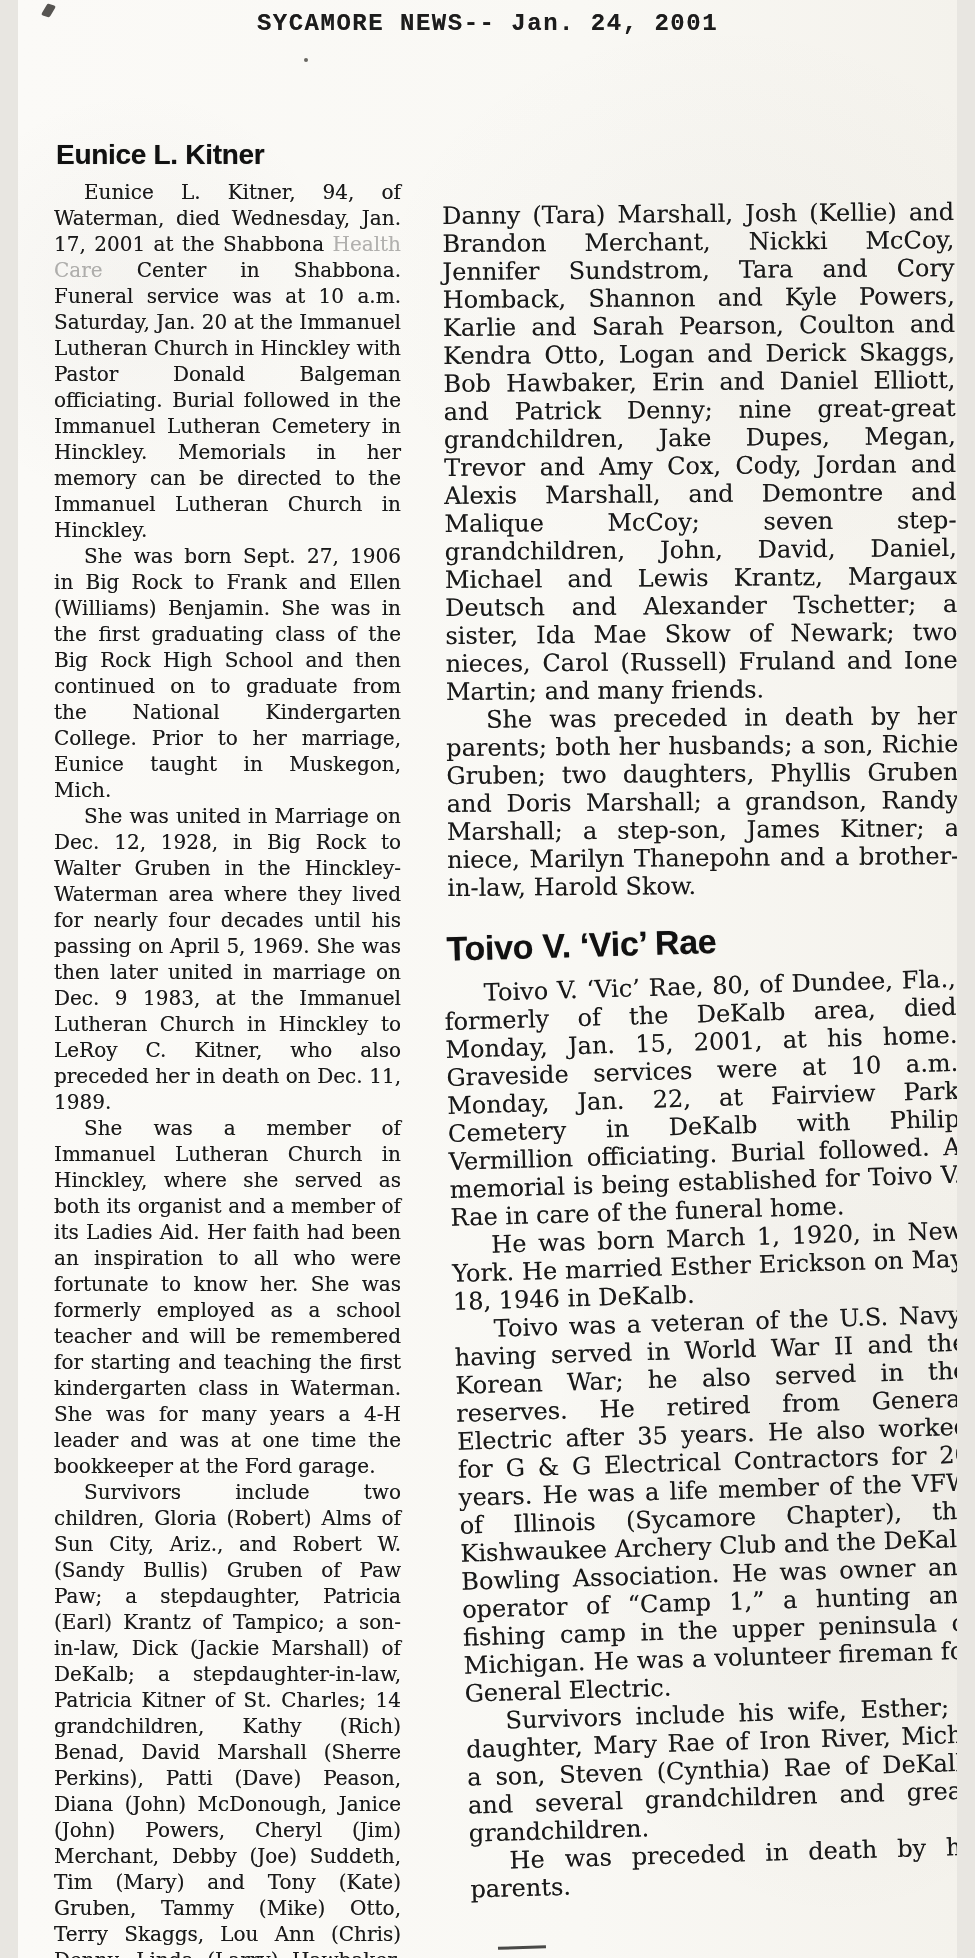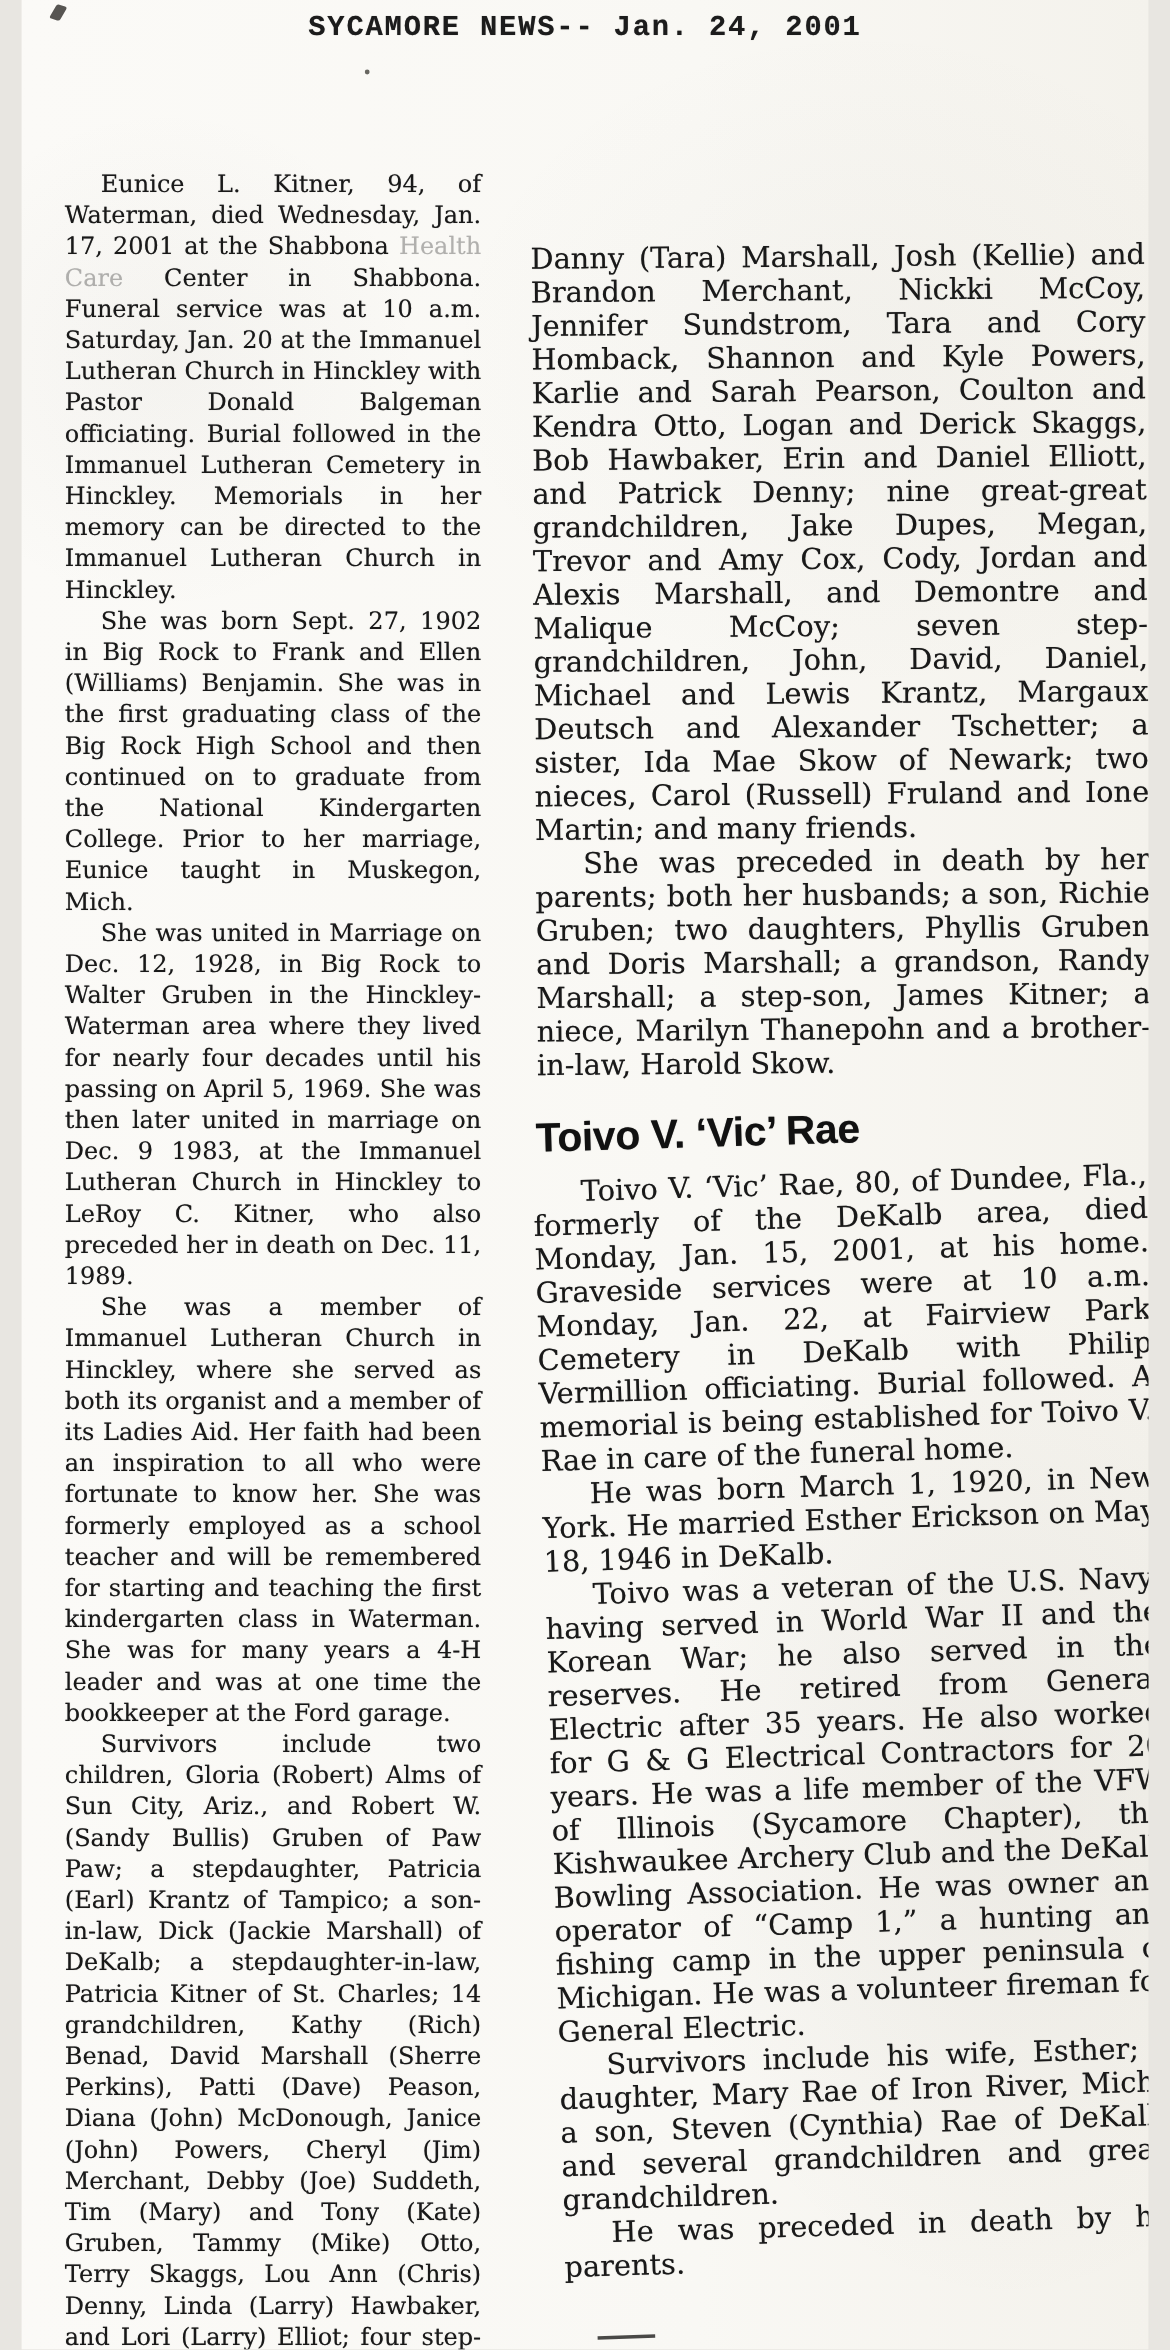--- a/index.html
+++ b/index.html
@@ -76,22 +76,23 @@
 <div class="page">
 
   <div class="masthead">
     <span>SYCAMORE NEWS-- Jan. 24, 2001</span>
   </div>
 
   <div class="corner-mark"></div>
   <div class="header-dot"></div>
 
   <div class="col col-left">
+    <h2 class="obit-title">Eunice L. Kitner</h2>
     <p class="body-text indent"><span>Eunice L. Kitner, 94, of Waterman, died Wednesday, Jan. 17, 2001 at the Shabbona </span><span class="faded">Health Care</span><span> Center in Shabbona. Funeral service was at 10 a.m. Saturday, Jan. 20 at the Immanuel Lutheran Church in Hinckley with Pastor Donald Balgeman officiating. Burial followed in the Immanuel Lutheran Cemetery in Hinckley. Memorials in her memory can be directed to the Immanuel Lutheran Church in Hinckley.</span></p>
-    <p class="body-text indent">She was born Sept. 27, 1902 in Big Rock to Frank and Ellen (Williams) Benjamin. She was in the first graduating class of the Big Rock High School and then continued on to graduate from the National Kindergarten College. Prior to her marriage, Eunice taught in Muskegon, Mich.</p>
+    <p class="body-text indent">She was born Sept. 27, 1906 in Big Rock to Frank and Ellen (Williams) Benjamin. She was in the first graduating class of the Big Rock High School and then continued on to graduate from the National Kindergarten College. Prior to her marriage, Eunice taught in Muskegon, Mich.</p>
     <p class="body-text indent">She was united in Marriage on Dec. 12, 1928, in Big Rock to Walter Gruben in the Hinckley-Waterman area where they lived for nearly four decades until his passing on April 5, 1969. She was then later united in marriage on Dec. 9 1983, at the Immanuel Lutheran Church in Hinckley to LeRoy C. Kitner, who also preceded her in death on Dec. 11, 1989.</p>
     <p class="body-text indent">She was a member of Immanuel Lutheran Church in Hinckley, where she served as both its organist and a member of its Ladies Aid. Her faith had been an inspiration to all who were fortunate to know her. She was formerly employed as a school teacher and will be remembered for starting and teaching the first kindergarten class in Waterman. She was for many years a 4-H leader and was at one time the bookkeeper at the Ford garage.</p>
     <p class="body-text indent">Survivors include two children, Gloria (Robert) Alms of Sun City, Ariz., and Robert W. (Sandy Bullis) Gruben of Paw Paw; a stepdaughter, Patricia (Earl) Krantz of Tampico; a son-in-law, Dick (Jackie Marshall) of DeKalb; a stepdaughter-in-law, Patricia Kitner of St. Charles; 14 grandchildren, Kathy (Rich) Benad, David Marshall (Sherre Perkins), Patti (Dave) Peason, Diana (John) McDonough, Janice (John) Powers, Cheryl (Jim) Merchant, Debby (Joe) Suddeth, Tim (Mary) and Tony (Kate) Gruben, Tammy (Mike) Otto, Terry Skaggs, Lou Ann (Chris) Denny, Linda (Larry) Hawbaker, and Lori (Larry) Elliot; four step-grandchildren, Troy Kitner, Lori (Ardley) Tschetter, Brad (Carol) Krantz and Cheryl Conklen; 21 great-grandchildren, Brett Dupes, Dana (Jeff) Cox,</p>
   </div>
 
   <div class="col col-right">
     <div class="right-top">
       <p class="body-text">Danny (Tara) Marshall, Josh (Kellie) and Brandon Merchant, Nickki McCoy, Jennifer Sundstrom, Tara and Cory Homback, Shannon and Kyle Powers, Karlie and Sarah Pearson, Coulton and Kendra Otto, Logan and Derick Skaggs, Bob Hawbaker, Erin and Daniel Elliott, and Patrick Denny; nine great-great grandchildren, Jake Dupes, Megan, Trevor and Amy Cox, Cody, Jordan and Alexis Marshall, and Demontre and Malique McCoy; seven step-grandchildren, John, David, Daniel, Michael and Lewis Krantz, Margaux Deutsch and Alexander Tschetter; a sister, Ida Mae Skow of Newark; two nieces, Carol (Russell) Fruland and Ione Martin; and many friends.</p>
       <p class="body-text indent">She was preceded in death by her parents; both her husbands; a son, Richie Gruben; two daughters, Phyllis Gruben and Doris Marshall; a grandson, Randy Marshall; a step-son, James Kitner; a niece, Marilyn Thanepohn and a brother-in-law, Harold Skow.</p>
     </div>

